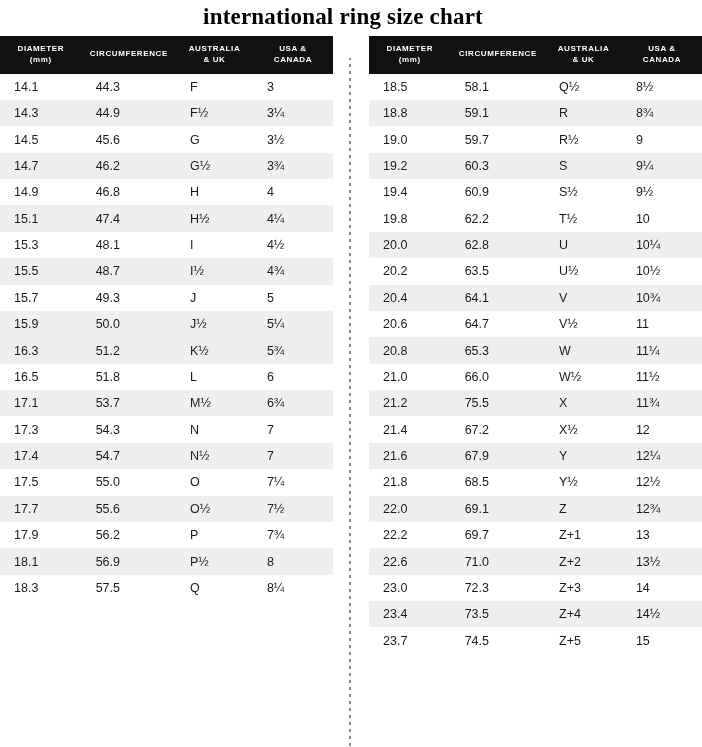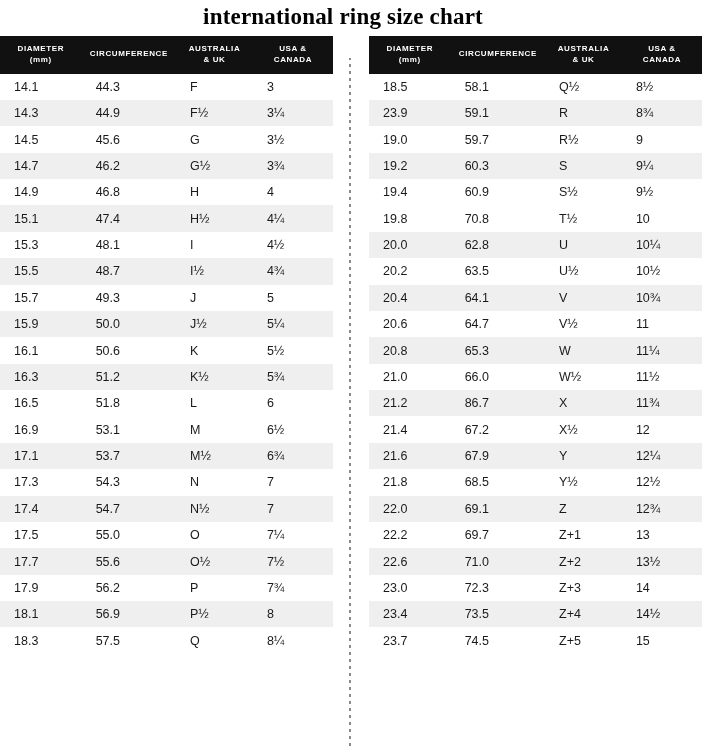--- a/index.html
+++ b/index.html
@@ -167,43 +167,31 @@
               <td class="col-c">49.3</td>
               <td class="col-a">J</td>
               <td class="col-u">5</td>
             </tr>
             <tr class="even">
               <td class="col-d">15.9</td>
               <td class="col-c">50.0</td>
               <td class="col-a">J½</td>
               <td class="col-u">5¼</td>
             </tr>
-            <tr class="odd">
-              <td class="col-d">16.1</td>
-              <td class="col-c">50.6</td>
-              <td class="col-a">K</td>
-              <td class="col-u">5½</td>
-            </tr>
             <tr class="even">
               <td class="col-d">16.3</td>
               <td class="col-c">51.2</td>
               <td class="col-a">K½</td>
               <td class="col-u">5¾</td>
             </tr>
             <tr class="odd">
               <td class="col-d">16.5</td>
               <td class="col-c">51.8</td>
               <td class="col-a">L</td>
               <td class="col-u">6</td>
-            </tr>
-            <tr class="odd">
-              <td class="col-d">16.9</td>
-              <td class="col-c">53.1</td>
-              <td class="col-a">M</td>
-              <td class="col-u">6½</td>
             </tr>
             <tr class="even">
               <td class="col-d">17.1</td>
               <td class="col-c">53.7</td>
               <td class="col-a">M½</td>
               <td class="col-u">6¾</td>
             </tr>
             <tr class="odd">
               <td class="col-d">17.3</td>
               <td class="col-c">54.3</td>
@@ -272,21 +260,21 @@
           </tr>
         </thead>
         <tbody id="right-body">
             <tr class="odd">
               <td class="col-d">18.5</td>
               <td class="col-c">58.1</td>
               <td class="col-a">Q½</td>
               <td class="col-u">8½</td>
             </tr>
             <tr class="even">
-              <td class="col-d">23.9</td>
+              <td class="col-d">18.8</td>
               <td class="col-c">59.1</td>
               <td class="col-a">R</td>
               <td class="col-u">8¾</td>
             </tr>
             <tr class="odd">
               <td class="col-d">19.0</td>
               <td class="col-c">59.7</td>
               <td class="col-a">R½</td>
               <td class="col-u">9</td>
             </tr>
@@ -297,21 +285,21 @@
               <td class="col-u">9¼</td>
             </tr>
             <tr class="odd">
               <td class="col-d">19.4</td>
               <td class="col-c">60.9</td>
               <td class="col-a">S½</td>
               <td class="col-u">9½</td>
             </tr>
             <tr class="odd">
               <td class="col-d">19.8</td>
-              <td class="col-c">70.8</td>
+              <td class="col-c">62.2</td>
               <td class="col-a">T½</td>
               <td class="col-u">10</td>
             </tr>
             <tr class="even">
               <td class="col-d">20.0</td>
               <td class="col-c">62.8</td>
               <td class="col-a">U</td>
               <td class="col-u">10¼</td>
             </tr>
             <tr class="odd">
@@ -339,21 +327,21 @@
               <td class="col-u">11¼</td>
             </tr>
             <tr class="odd">
               <td class="col-d">21.0</td>
               <td class="col-c">66.0</td>
               <td class="col-a">W½</td>
               <td class="col-u">11½</td>
             </tr>
             <tr class="even">
               <td class="col-d">21.2</td>
-              <td class="col-c">86.7</td>
+              <td class="col-c">75.5</td>
               <td class="col-a">X</td>
               <td class="col-u">11¾</td>
             </tr>
             <tr class="odd">
               <td class="col-d">21.4</td>
               <td class="col-c">67.2</td>
               <td class="col-a">X½</td>
               <td class="col-u">12</td>
             </tr>
             <tr class="even">

